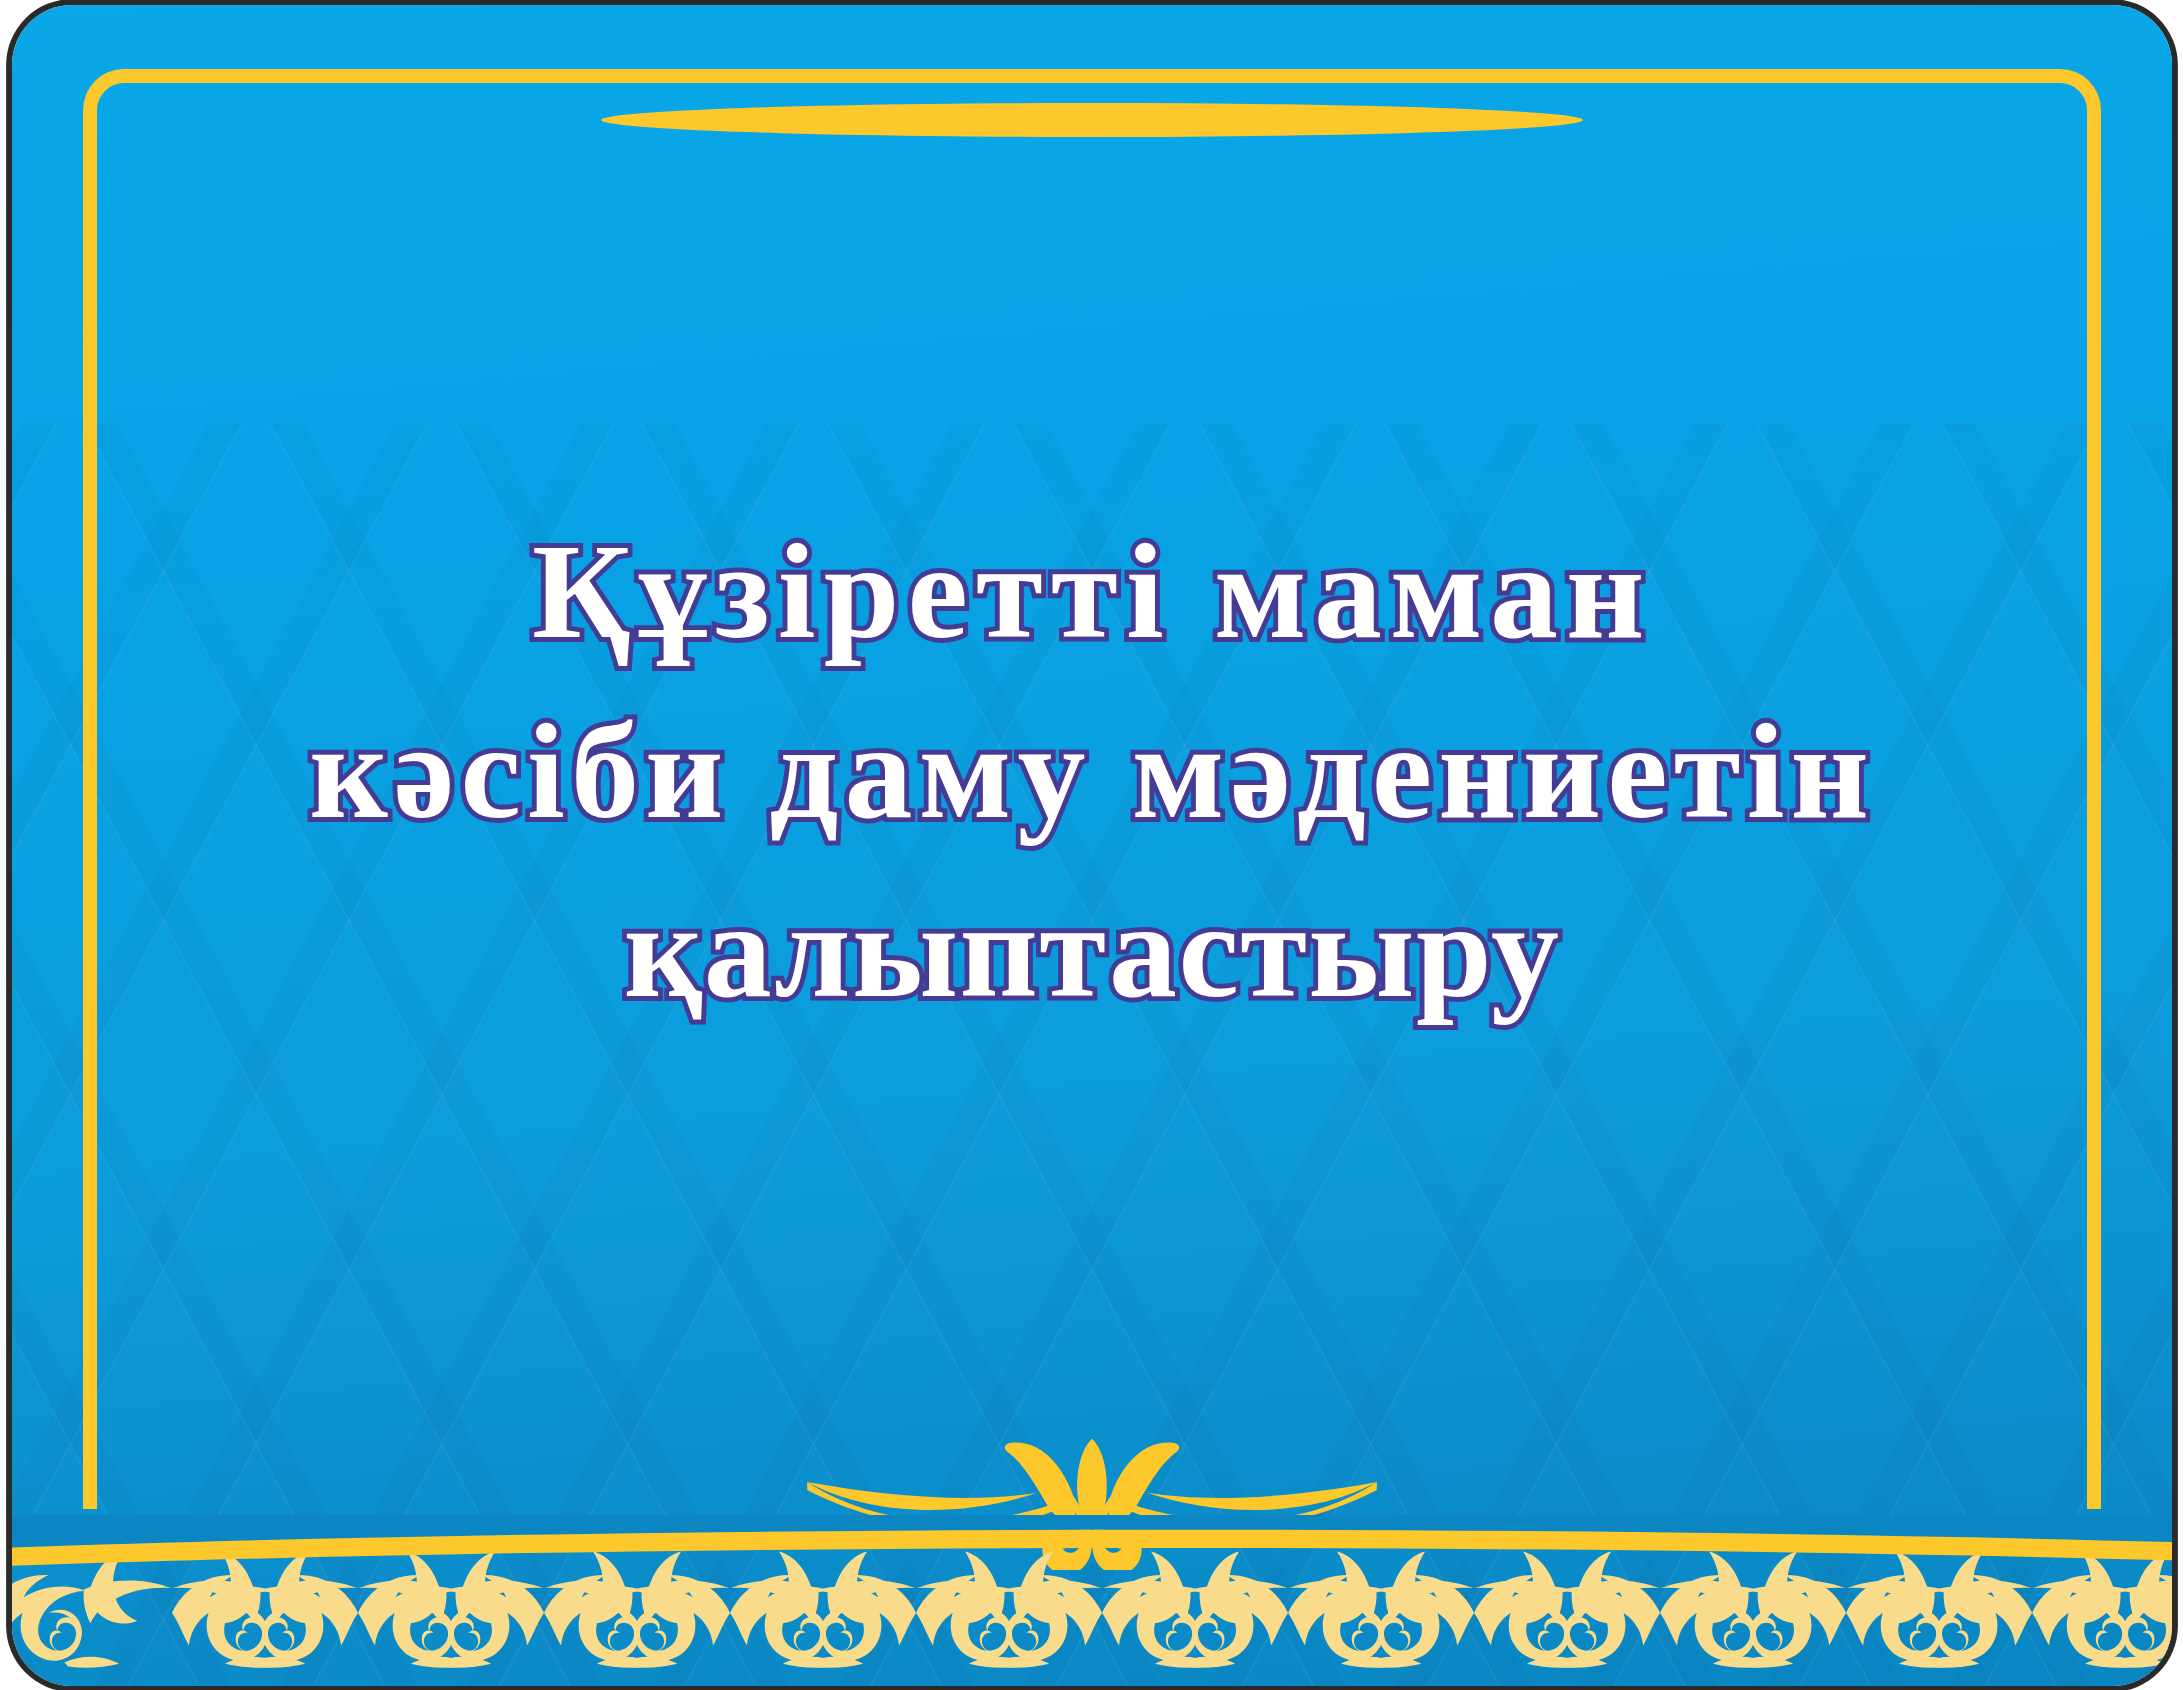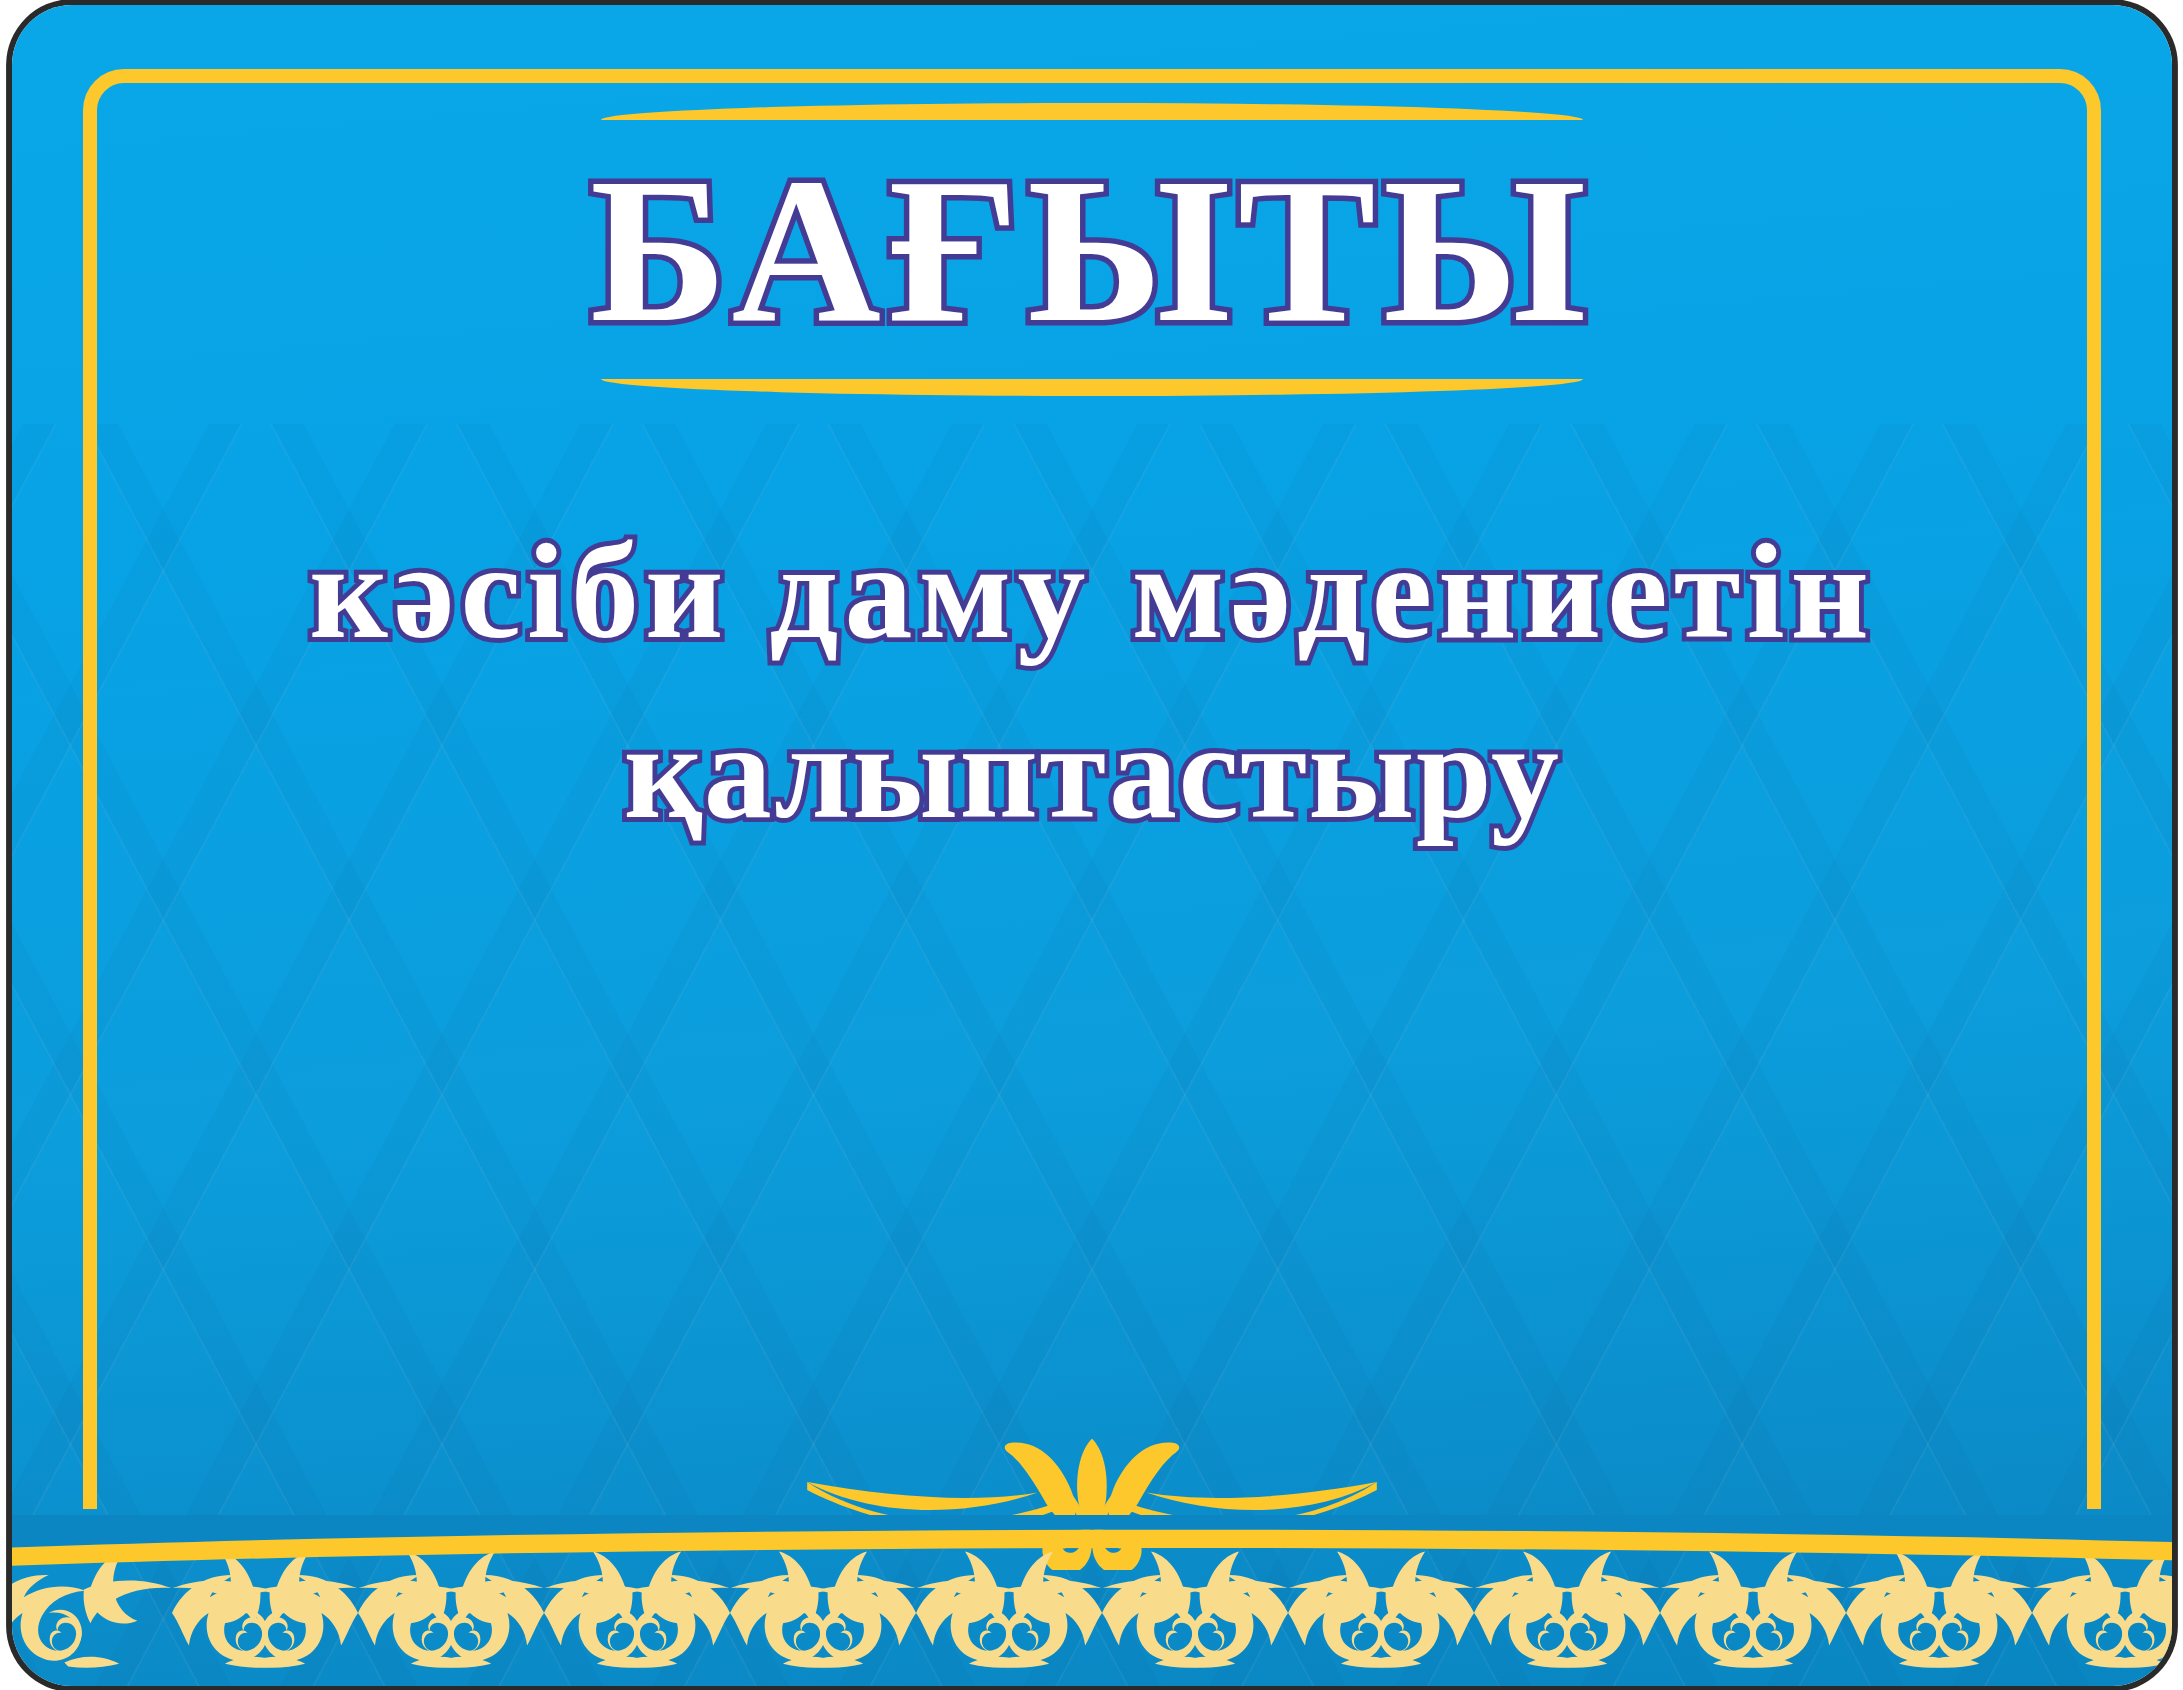--- a/index.html
+++ b/index.html
@@ -79,25 +79,25 @@
 
 <div id="stage">
   <div class="plaque">
 
     <div class="lattice"></div>
 
     <div class="inner-frame"></div>
 
     <div class="title-wrap">
       <div class="swoosh"></div>
-      <div class="title">БАҒЫТЫ</div>
       <div class="swoosh bottom"></div>
     </div>
 
     <div class="body-wrap">
+      <div class="body-line l1">Құзіретті маман</div>
       <div class="body-line l3">кәсіби даму мәдениетін</div>
       <div class="body-line l4">қалыптастыру</div>
     </div>
 
     <svg class="flourish" viewBox="0 0 950 230">
       <g fill="#fcc82c">
 
         <path d="M40 96 C140 150 280 150 392 112 C300 128 170 120 40 96 Z"></path>
         <path d="M40 96 C150 168 300 170 420 128 C430 124 430 134 418 140 C290 192 140 160 40 108 Z"></path>
 

